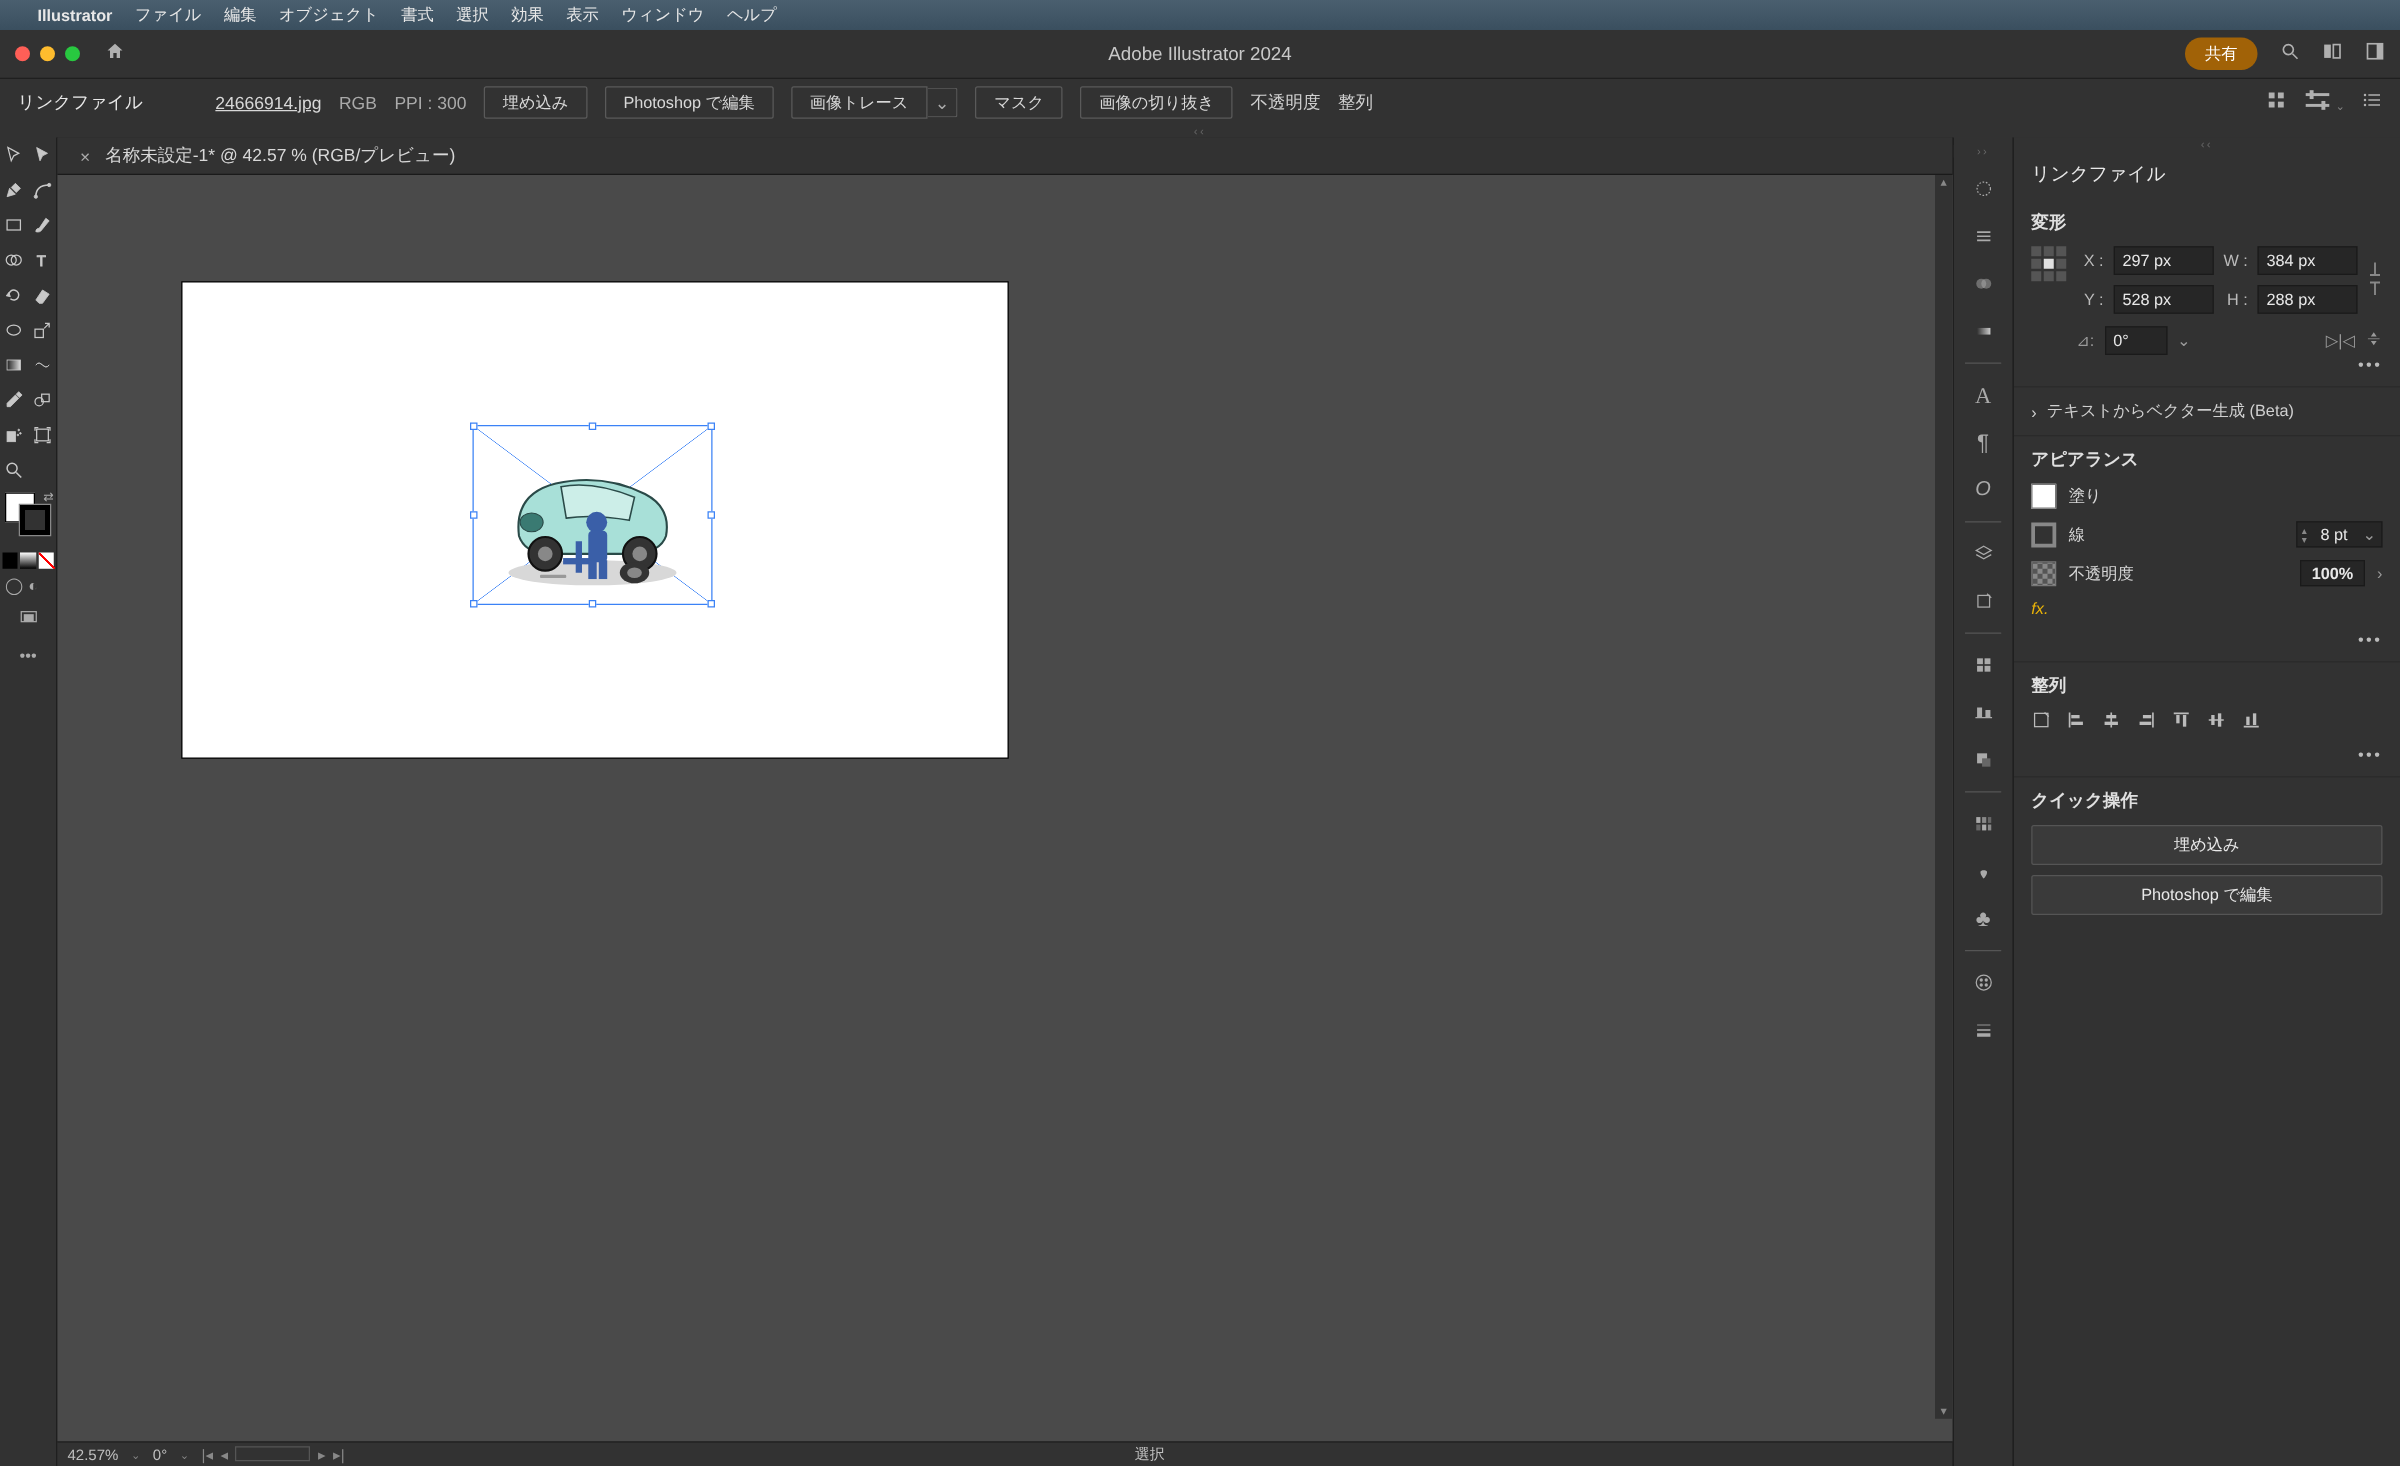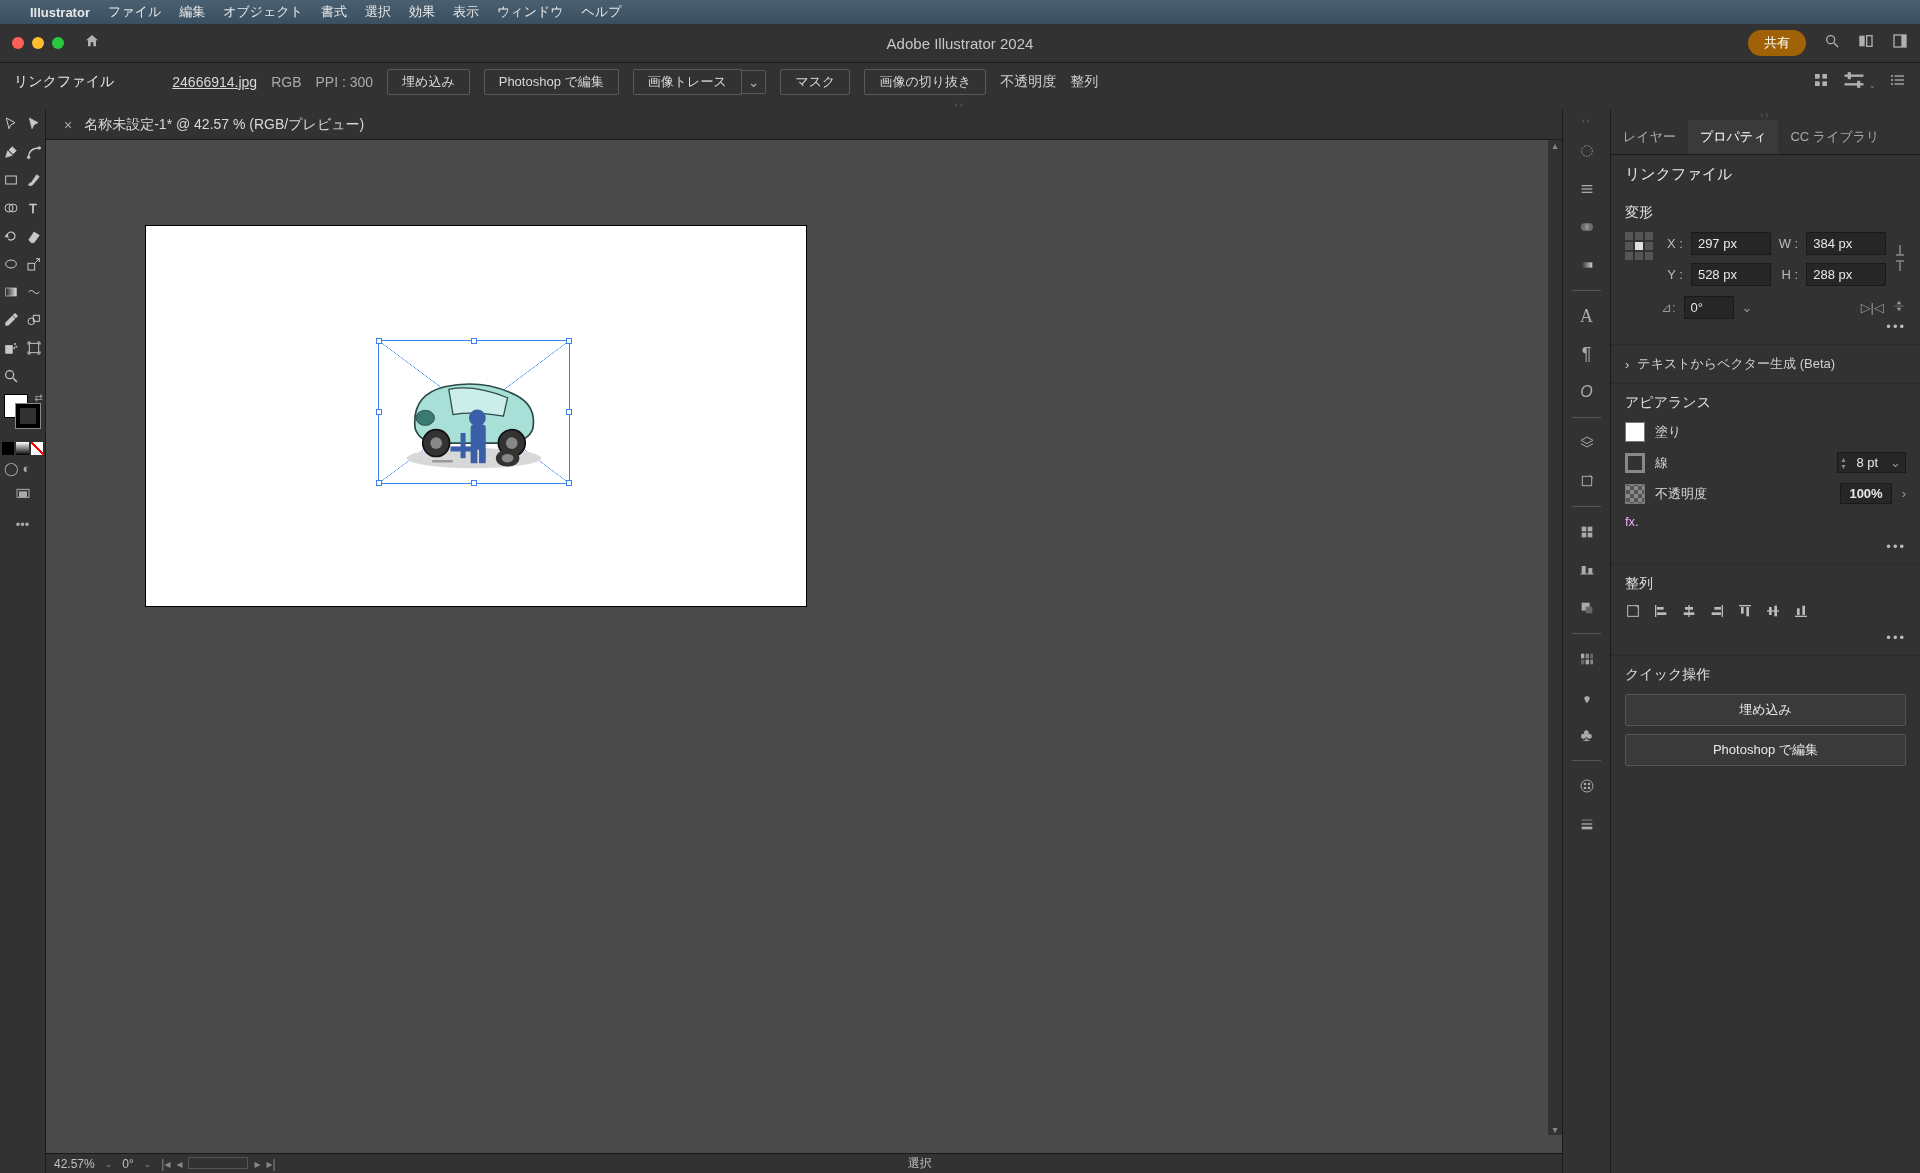--- a/index.html
+++ b/index.html
@@ -80,41 +80,41 @@
 .dock .di { width:26px; height:26px; display:flex; align-items:center; justify-content:center; color:#aaa; font-size:16px; cursor:pointer; }
 .dock .sep { width:60%; height:1px; background:#555; }
 
 
 .props { width:310px; background:#323232; border-left:1px solid #1a1a1a; display:flex; flex-direction:column; overflow-y:auto; }
 .props .grip { width:100%; }
 .ptabs { display:flex; border-bottom:1px solid #1a1a1a; }
 .ptab { padding:8px 12px; color:#aaa; font-size:13px; cursor:pointer; }
 .ptab.active { color:#fff; background:#3a3a3a; }
 .psec { padding:10px 14px; border-bottom:1px solid #2a2a2a; }
-.psec-title { color:#e0e0e0; font-size:14px; margin-bottom:10px; }
+.psec-title { color:#e0e0e0; font-size:14px; margin-bottom:10px;font-weight:bold; }
 .obj-type { color:#e8e8e8; font-size:15px; padding:10px 14px; }
 .xf-grid { display:grid; grid-template-columns:auto 1fr auto 1fr; gap:8px 8px; align-items:center; }
 .xf-grid .k { color:#bbb; text-align:right; font-size:13px; }
 .xf-grid .v { background:#262626; border:1px solid #1a1a1a; padding:3px 6px; color:#e8e8e8; font-size:13px; }
 .ref-pt { width:28px; height:28px; display:grid; grid-template-columns:repeat(3,1fr); grid-template-rows:repeat(3,1fr); gap:2px; margin-right:6px; }
 .ref-pt span { background:#555; }
 .ref-pt span.on { background:#e0e0e0; }
 .xf-row2 { display:flex; align-items:center; gap:8px; margin-top:10px; }
 .ang-in { background:#262626; border:1px solid #1a1a1a; padding:3px 6px; color:#e8e8e8; width:50px; }
 .mini-ic { color:#999; font-size:13px; }
 .more { text-align:right; color:#bbb; letter-spacing:2px; cursor:pointer; }
 .expand-row { display:flex; align-items:center; gap:8px; color:#d0d0d0; font-size:13px; cursor:pointer; }
 .ap-row { display:flex; align-items:center; gap:10px; margin-bottom:10px; }
 .ap-sw { width:20px; height:20px; border:1px solid #777; }
 .ap-row .lab { color:#d8d8d8; flex:1; }
 .stroke-in { display:flex; align-items:center; background:#262626; border:1px solid #1a1a1a; }
 .stroke-in .sv { padding:2px 8px; color:#e8e8e8; }
 .stroke-in .ar { display:flex; flex-direction:column; font-size:8px; color:#888; padding:0 3px; line-height:7px; }
 .op-in { background:#262626; border:1px solid #1a1a1a; padding:2px 8px; color:#e8e8e8;font-weight:bold; }
-.fx { color:#f0abfc; }
+.fx { color:#eab308; font-style:italic; }
 .align-row { display:flex; gap:12px; align-items:center; }
 .align-row .ai { color:#bbb; font-size:15px; cursor:pointer; }
 .qo-btn { display:block; width:100%; background:#3a3a3a; border:1px solid #555; color:#e8e8e8; padding:6px 0; margin-bottom:8px; font-size:13px; border-radius:2px; }
 
 
 .svgico { width:16px; height:16px; display:inline-block; }
 </style>
 </head>
 <body>
 
@@ -536,25 +536,20 @@
         <svg class="svgico" viewBox="0 0 24 24">
           <line x1="4" y1="6" x2="20" y2="6" stroke="#aaa" stroke-width="1"></line>
           <line x1="4" y1="12" x2="20" y2="12" stroke="#aaa" stroke-width="2"></line>
           <line x1="4" y1="18" x2="20" y2="18" stroke="#aaa" stroke-width="4"></line>
         </svg>
       </div>
   </div>
 
   <div class="props">
     <div class="grip">‹‹</div>
-    <div class="ptabs">
-      <div class="ptab">レイヤー</div>
-      <div class="ptab active">プロパティ</div>
-      <div class="ptab">CC ライブラリ</div>
-    </div>
     <div class="obj-type">リンクファイル</div>
 
     <div class="psec">
       <div class="psec-title">変形</div>
       <div style="display:flex;align-items:flex-start;gap:8px">
         <div class="ref-pt">
           <span></span>
             <span></span>
             <span></span>
             <span></span>

